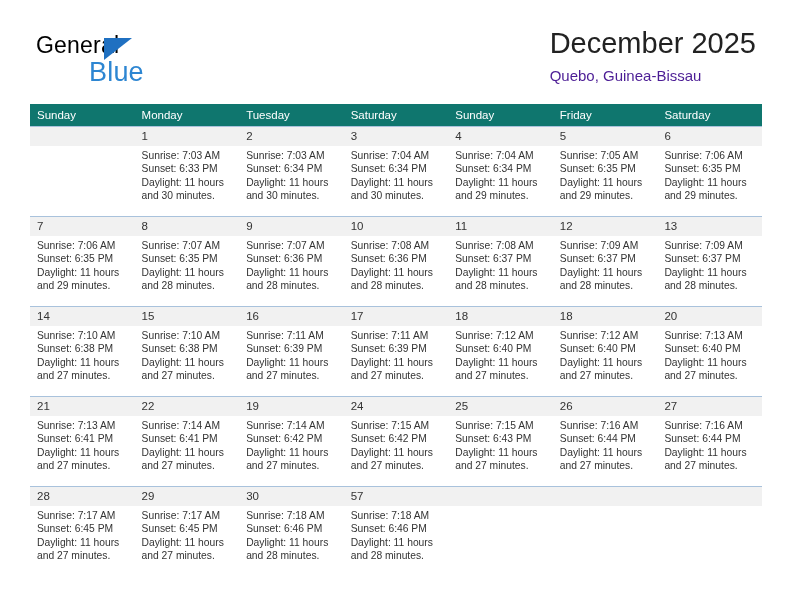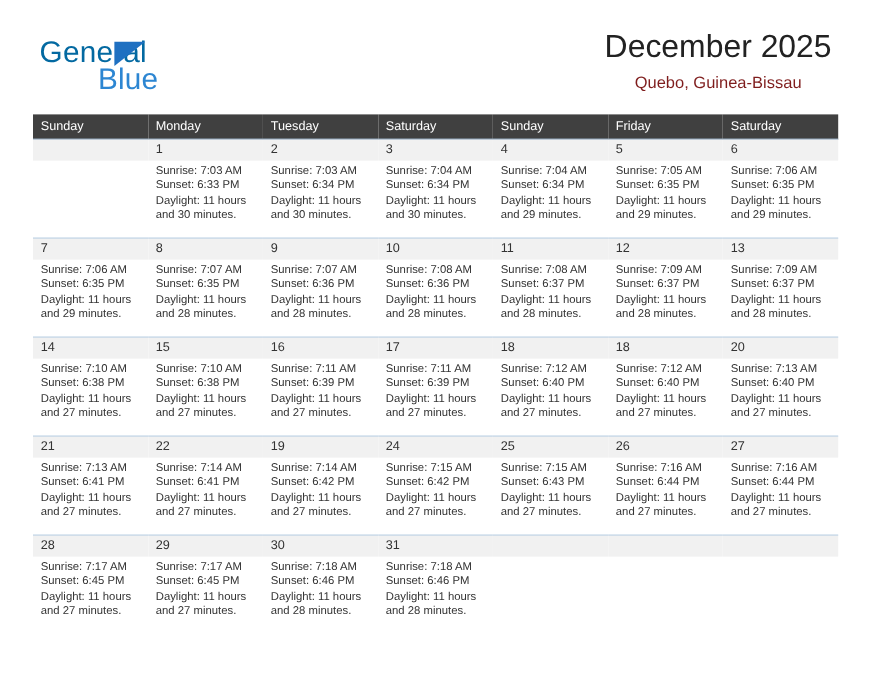--- a/index.html
+++ b/index.html
@@ -33,23 +33,23 @@
     position: absolute;
     left: 36px;
     top: 32px;
     width: 180px;
     height: 56px;
   }
   .brand-general {
     position: absolute;
     left: 0;
     top: 0;
-    font-size: 27px;
+    font-size: 23px;
     letter-spacing: 0.2px;
-    color: #0369a1;
+    color: #000000;
     font-family: "Liberation Sans", sans-serif;
   }
   .brand-triangle {
     position: absolute;
     left: 68px;
     top: 6px;
     width: 0;
     height: 0;
     border-left: 28px solid #1f70c1;
     border-bottom: 22px solid transparent;
@@ -60,48 +60,48 @@
     top: 25px;
     font-size: 27px;
     letter-spacing: 0.2px;
     color: #2d86d2;
     font-family: "Liberation Sans", sans-serif;
   }
   .title-block {
     position: absolute;
     right: 36px;
     top: 26px;
-    text-align: center;
+    text-align: left;
   }
   .cal-title {
     font-size: 29px;
     font-weight: normal;
     color: #222222;
     line-height: 34px;
     white-space: nowrap;
   }
   .cal-subtitle {
     font-size: 15px;
-    color: #7f1d1d;
+    color: #4c1d95;
     line-height: 22px;
     margin-top: 5px;
     white-space: nowrap;
   }
 
   
   .calendar {
     position: absolute;
     left: 30px;
     top: 104px;
     width: 732px;
     border-collapse: collapse;
     table-layout: fixed;
   }
   .calendar th {
-    background: #404040;
+    background: #0f766e;
     color: #ffffff;
     font-size: 11.5px;
     font-weight: normal;
     text-align: left;
     padding: 5px 0 5px 7px;
     height: 12px;
     border: none;
   }
   .week-row {
     height: 90px;
@@ -506,21 +506,21 @@
               <div class="details">
                 <div>Sunrise: 7:18 AM</div>
                 <div>Sunset: 6:46 PM</div>
                 <div>Daylight: 11 hours</div>
                 <div>and 28 minutes.</div>
               </div>
             </div>
           </td>
           <td class="daycell">
             <div class="daycell-inner">
-              <div class="daynum-band">31</div>
+              <div class="daynum-band">57</div>
               <div class="details">
                 <div>Sunrise: 7:18 AM</div>
                 <div>Sunset: 6:46 PM</div>
                 <div>Daylight: 11 hours</div>
                 <div>and 28 minutes.</div>
               </div>
             </div>
           </td>
           <td class="daycell empty">
             <div class="daycell-inner">

